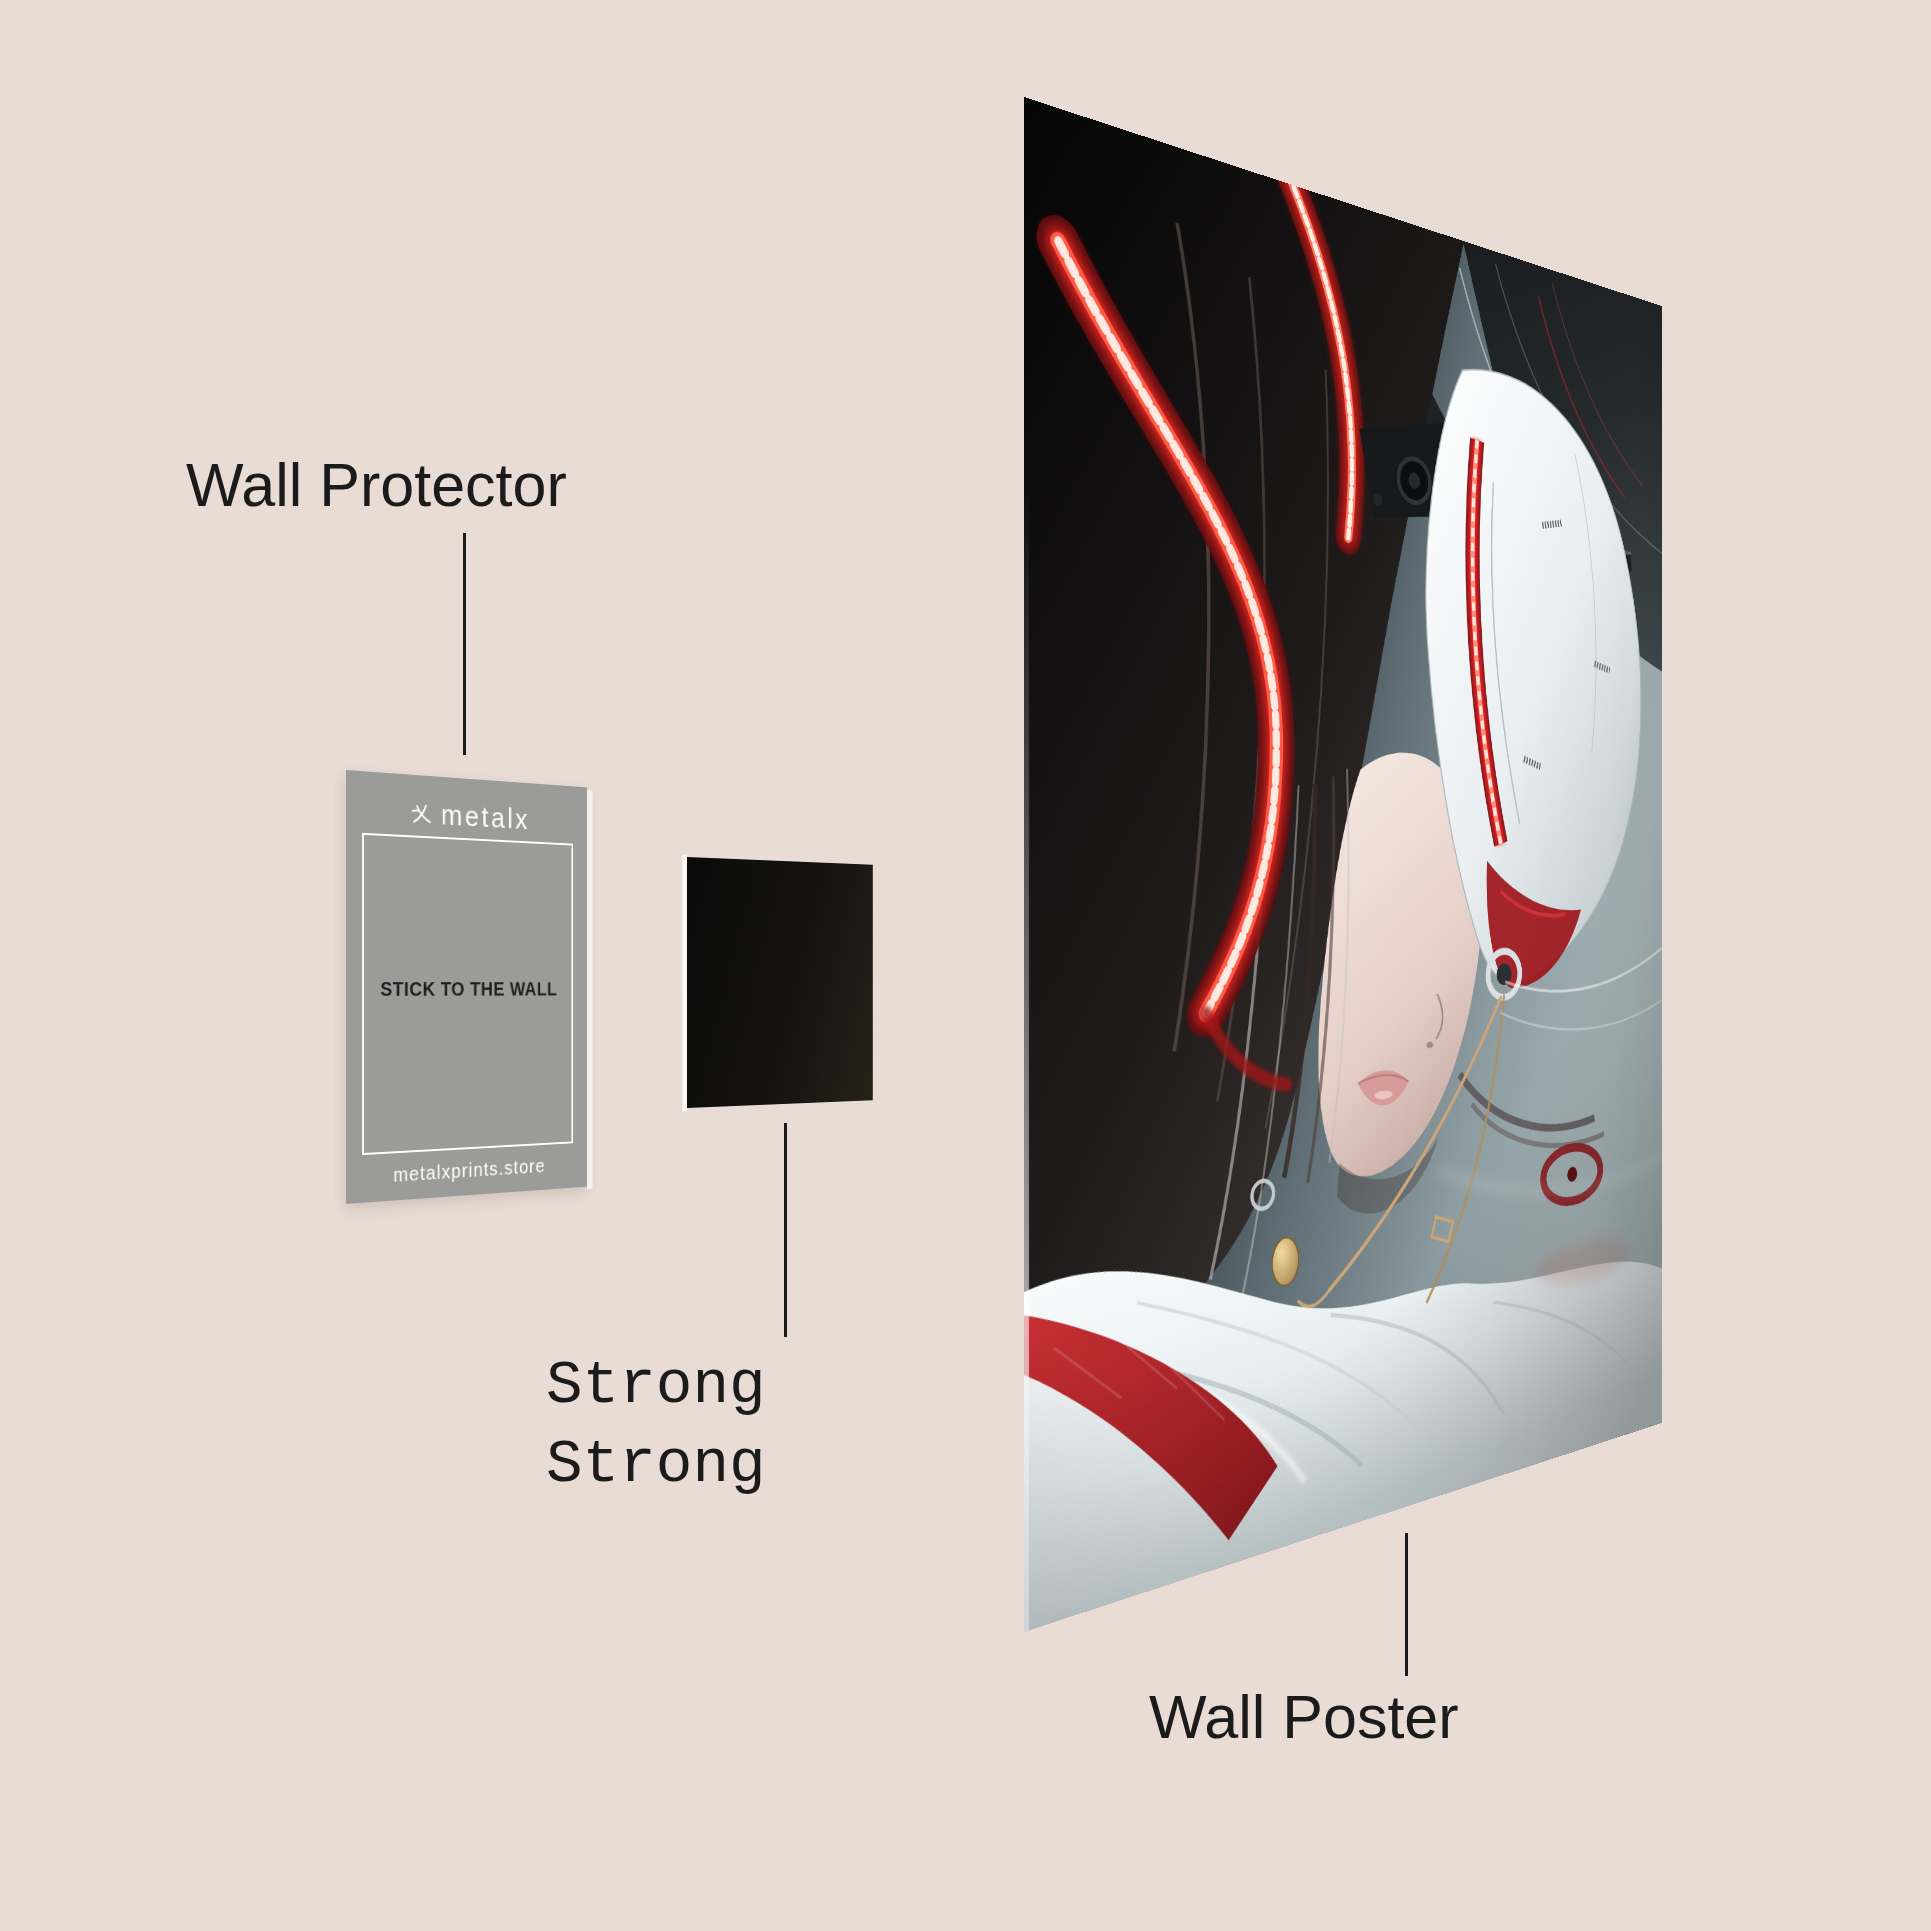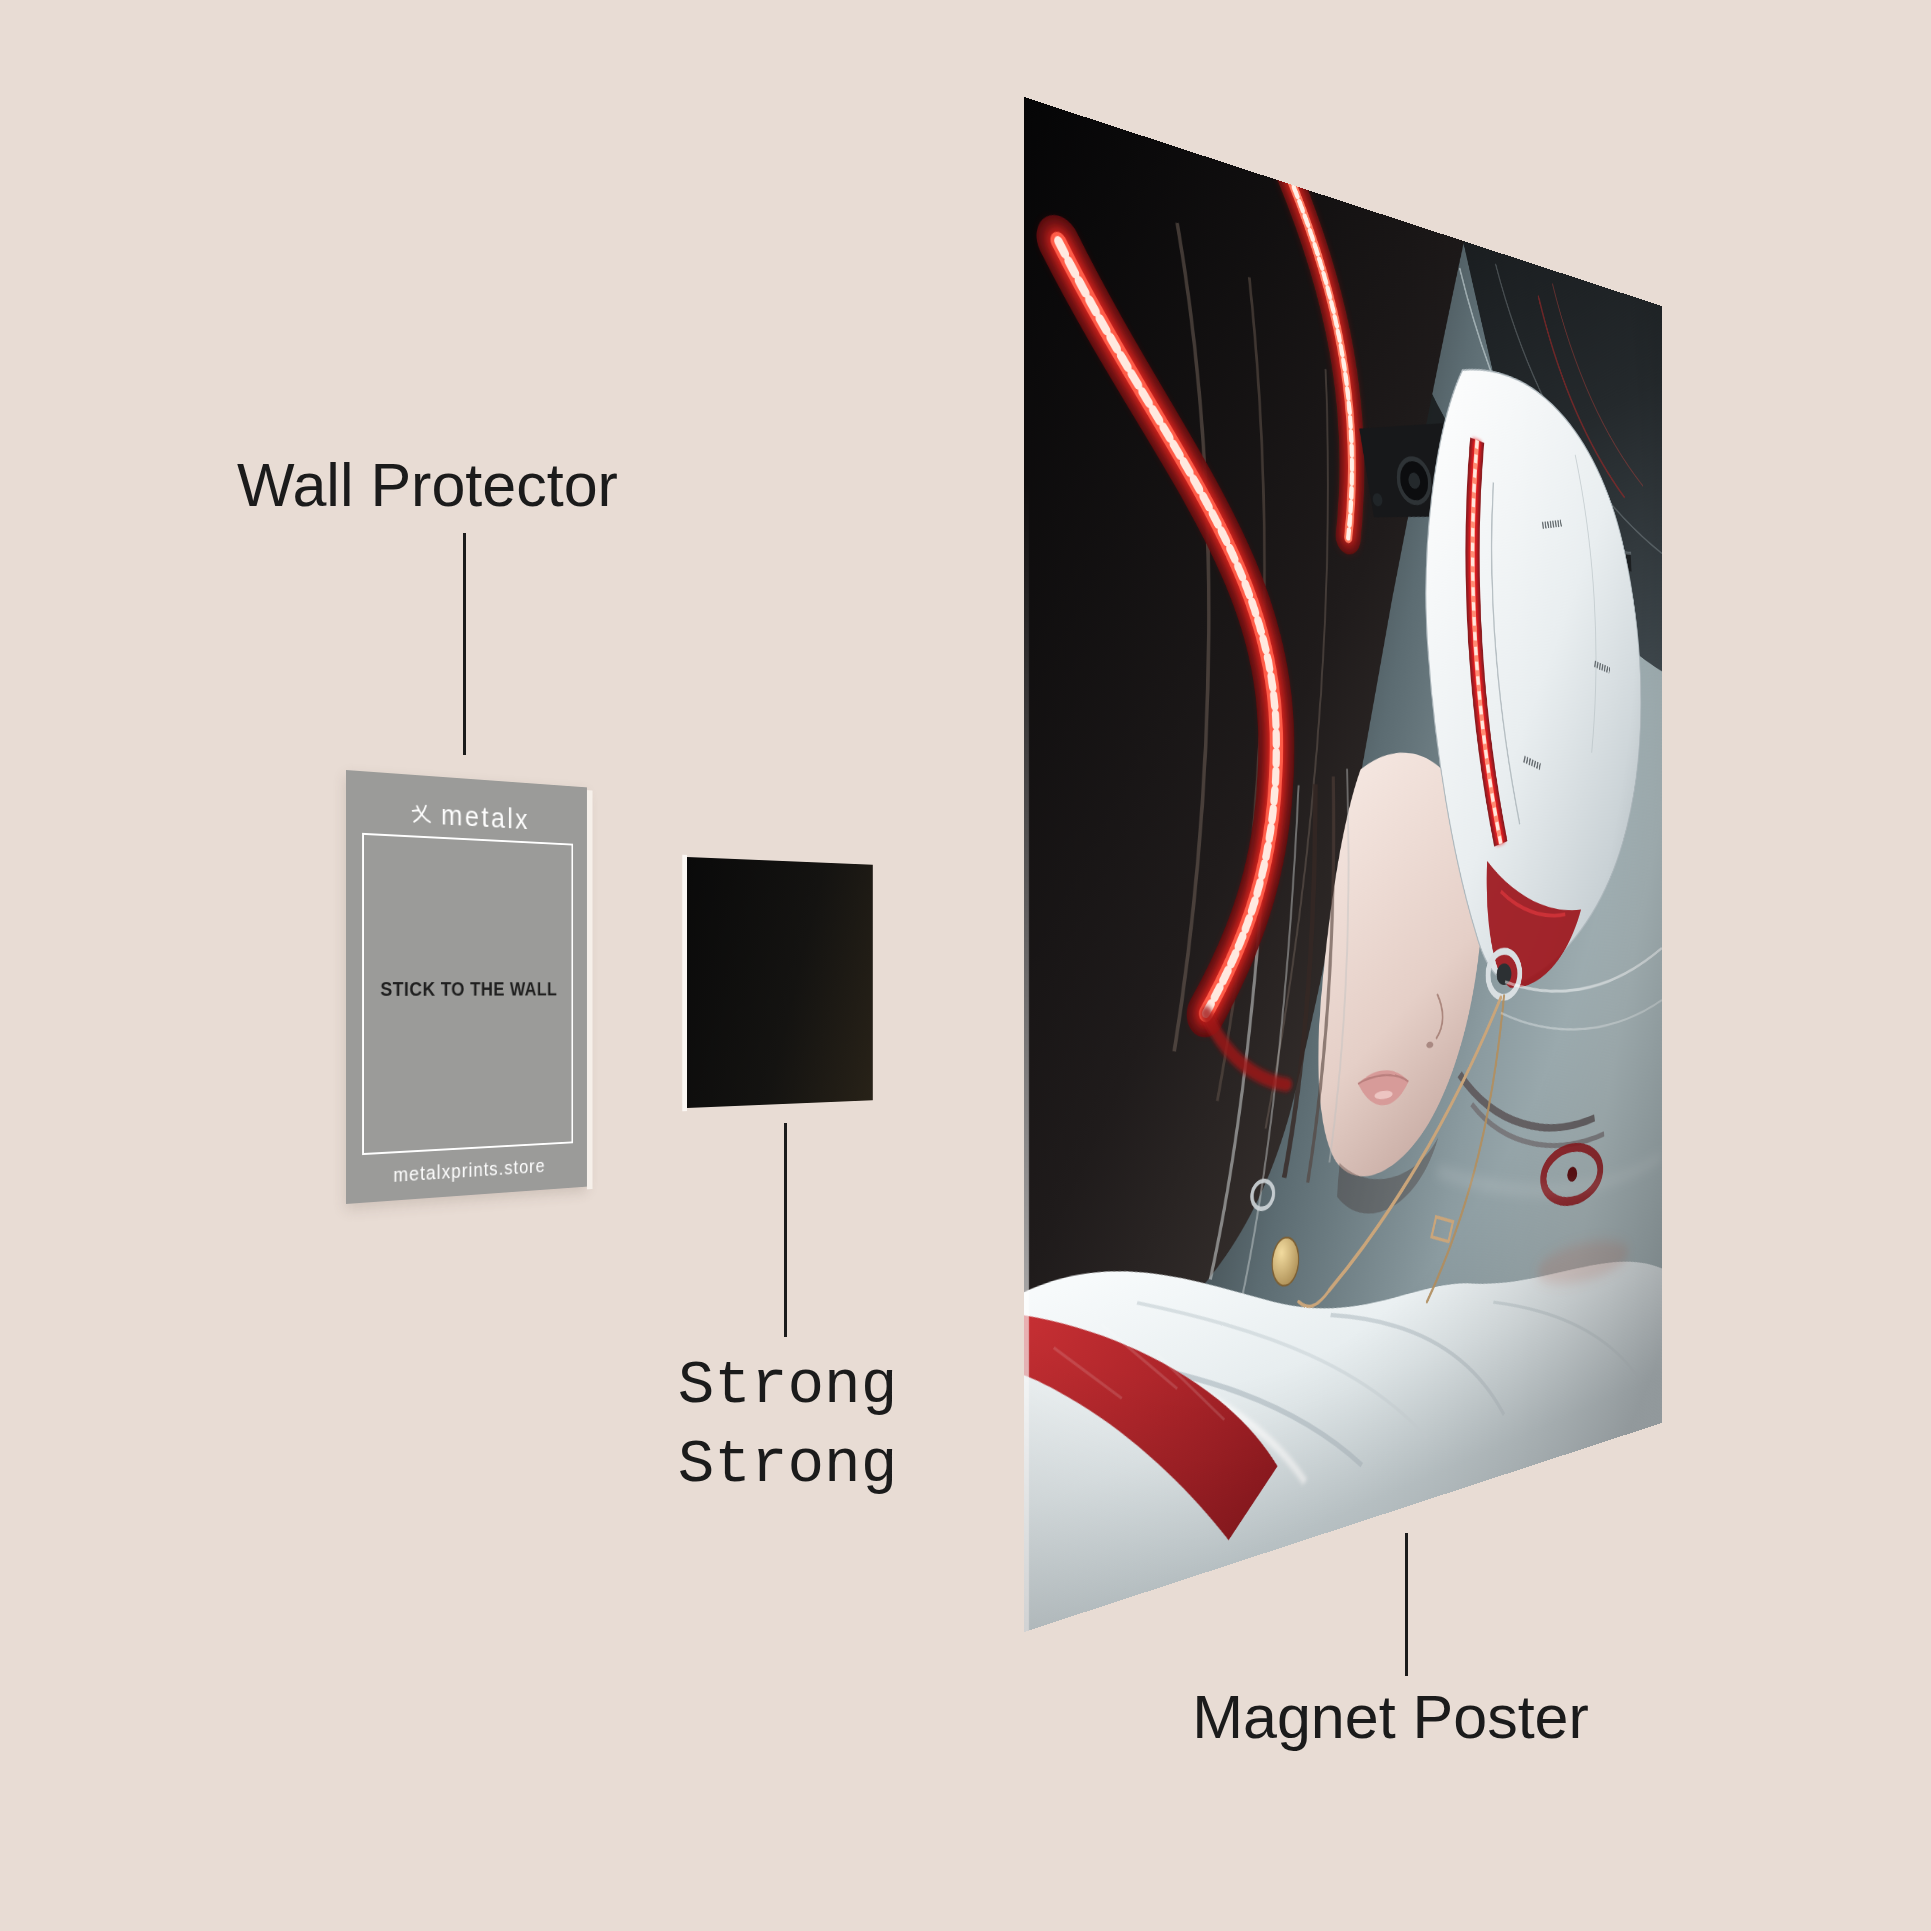--- a/index.html
+++ b/index.html
@@ -2,21 +2,21 @@
 <html><head>
 <meta charset="utf-8">
 <style>
   html,body{margin:0;padding:0;}
   body{width:1931px;height:1931px;overflow:hidden;background:#e8dcd4;
        font-family:"Liberation Sans",sans-serif;}
   .canvas{position:relative;width:1931px;height:1931px;background:#e8dcd4;}
 
   
   .lbl{position:absolute;color:#1b1b1b;font-size:61px;line-height:1.3;
-       text-align:center;letter-spacing:0px;}
+       letter-spacing:0px;}
   #lbl-wall{left:186px;top:446px;width:483px;}
   #lbl-magnet{left:546px;top:1346px;width:483px;line-height:79px;}
   #lbl-magnet span{display:block;font-family:Liberation Mono, monospace;}
   #lbl-poster{left:1149px;top:1678px;width:483px;}
 
   
   .leader{position:absolute;width:2.9px;background:#1b1b1b;}
   #ln-wall{left:463px;top:533px;height:222px;}
   #ln-magnet{left:784px;top:1123px;height:214px;}
   #ln-poster{left:1405px;top:1533px;height:143px;}
@@ -59,21 +59,21 @@
 
 <div class="canvas">
 
   <div class="lbl" id="lbl-wall">Wall Protector</div>
 
   <div class="lbl" id="lbl-magnet">
     <span>Strong</span>
     <span>Strong</span>
   </div>
 
-  <div class="lbl" id="lbl-poster">Magnet Poster</div>
+  <div class="lbl" id="lbl-poster">Wall Poster</div>
 
   <div class="leader" id="ln-wall"></div>
   <div class="leader" id="ln-magnet"></div>
   <div class="leader" id="ln-poster"></div>
 
   <div id="card">
     <div class="card-brand">
       <svg width="25" height="25" viewBox="0 0 24 24" aria-hidden="true">
         <g fill="none" stroke="#ffffff" stroke-width="1.8" stroke-linecap="round">
           <path d="M4,20 C9,17 14.5,10.5 16.5,3.5"></path>

